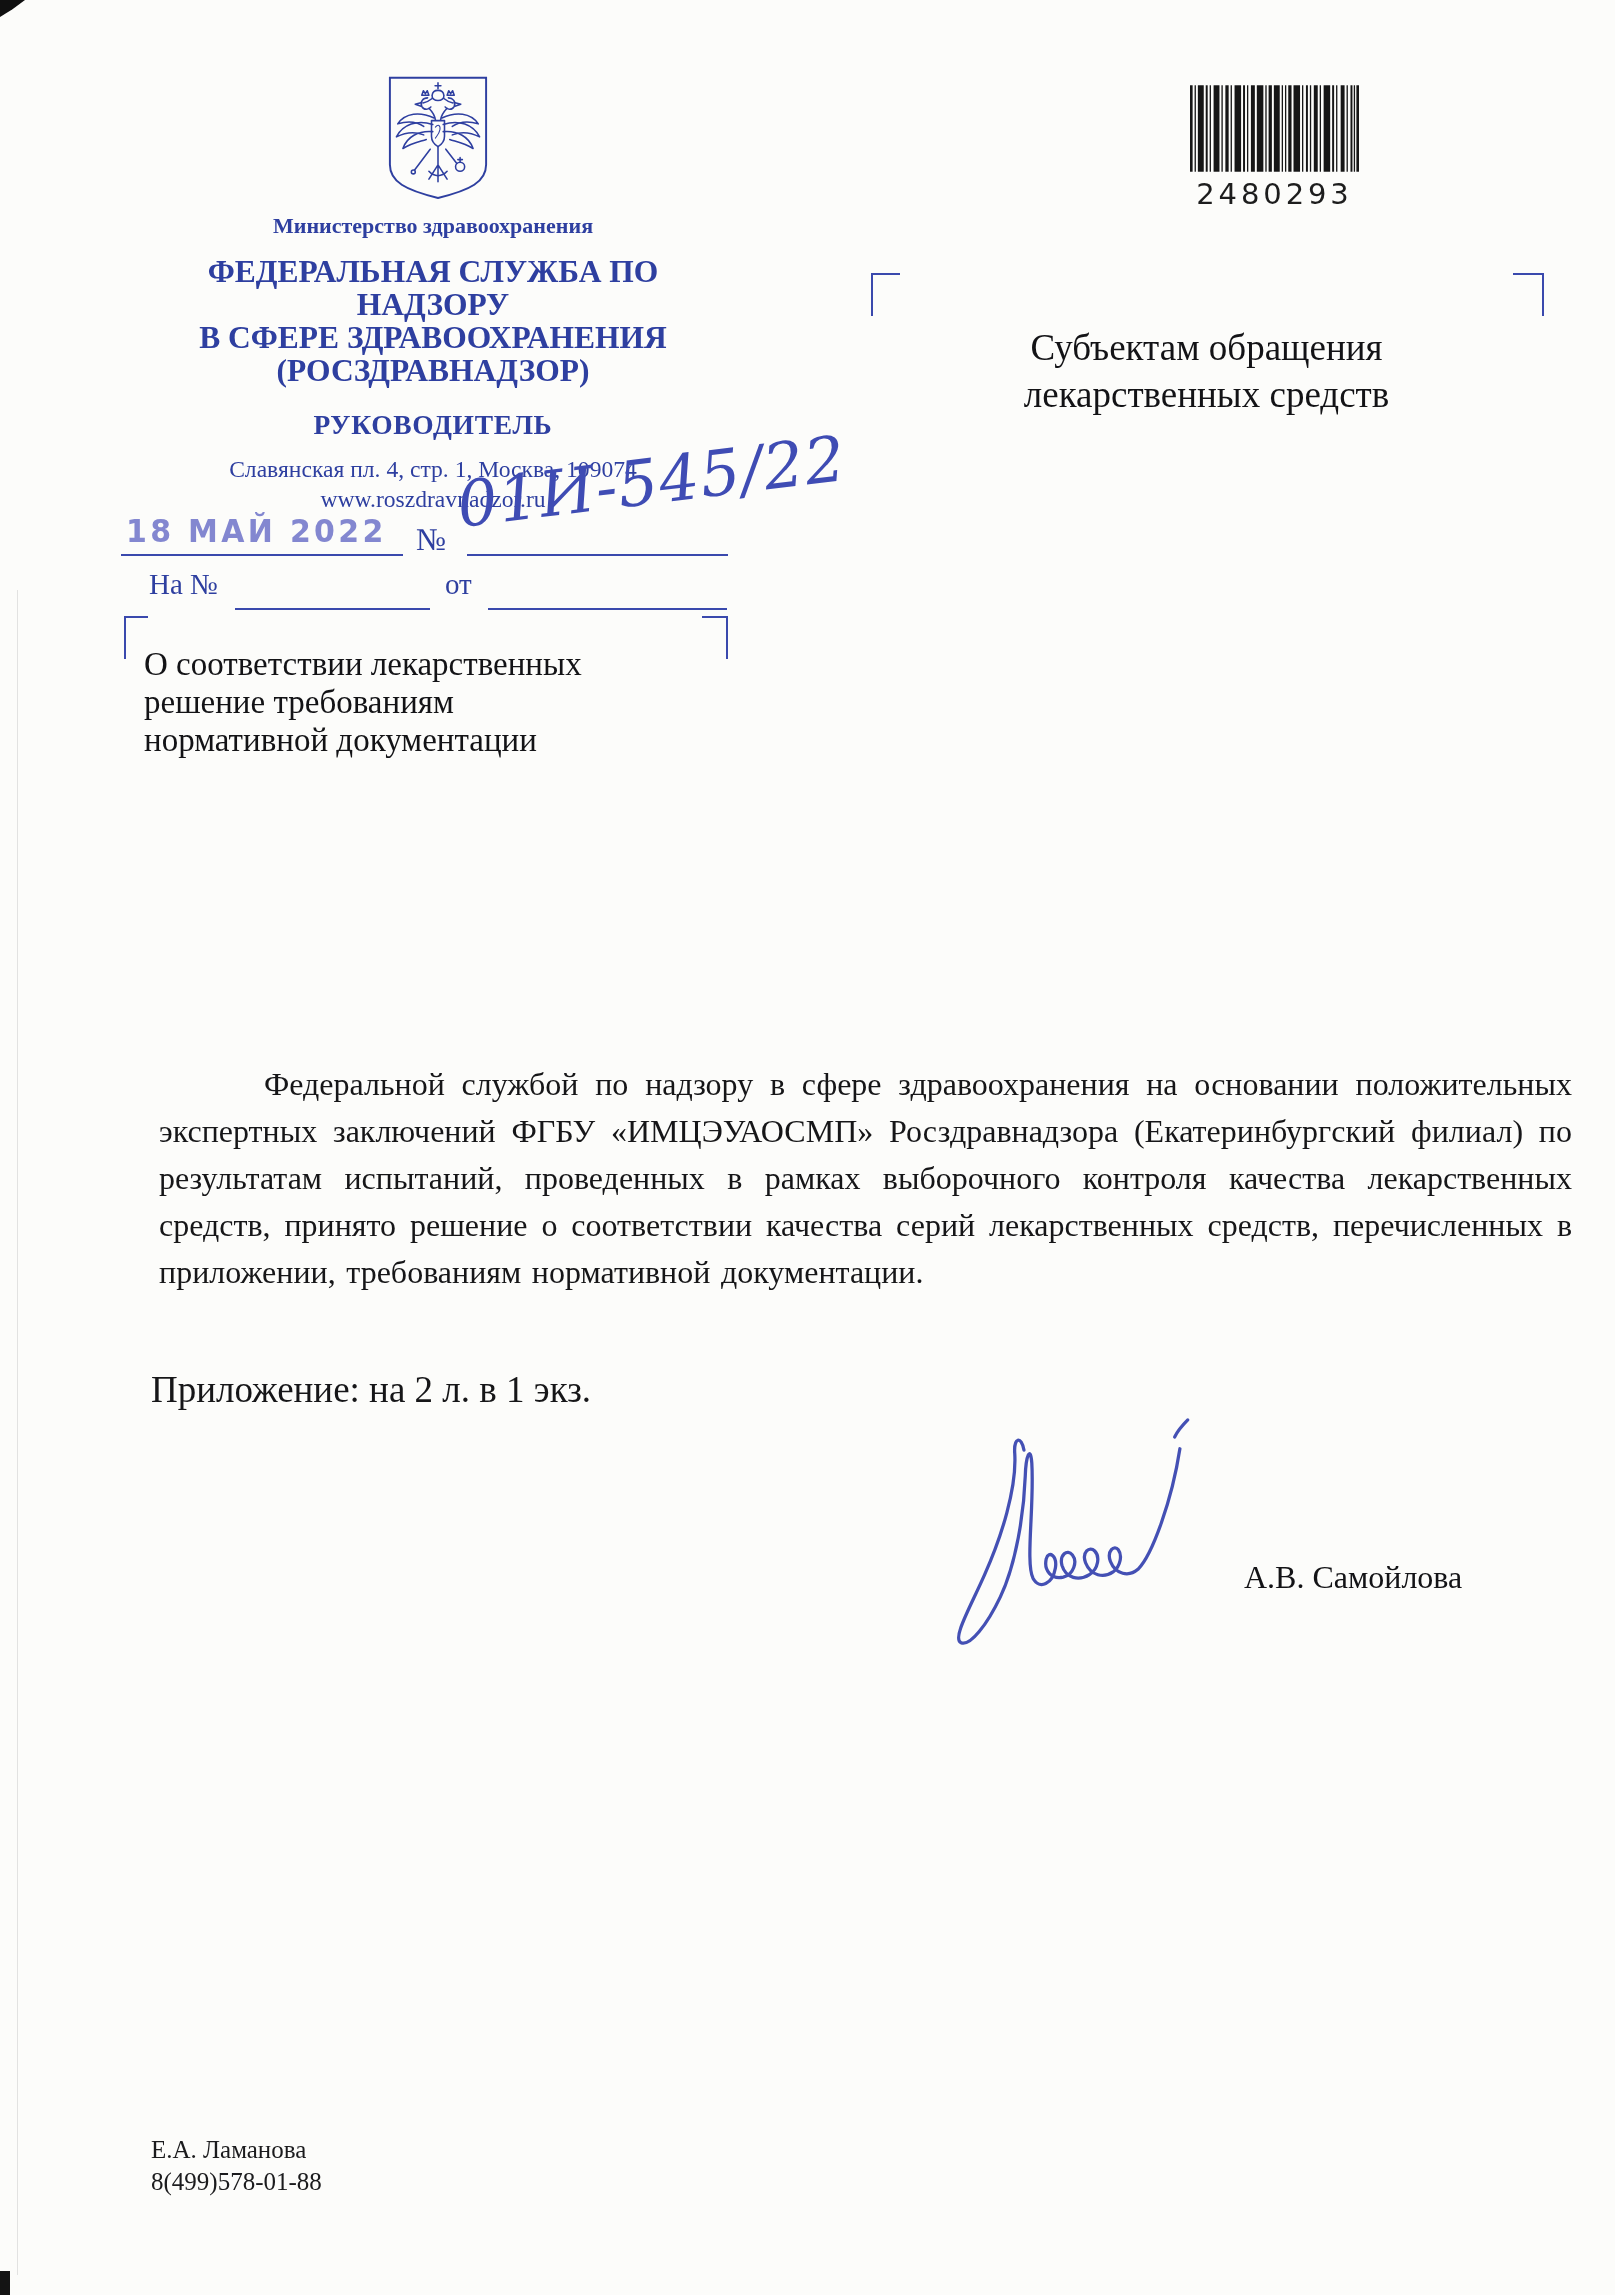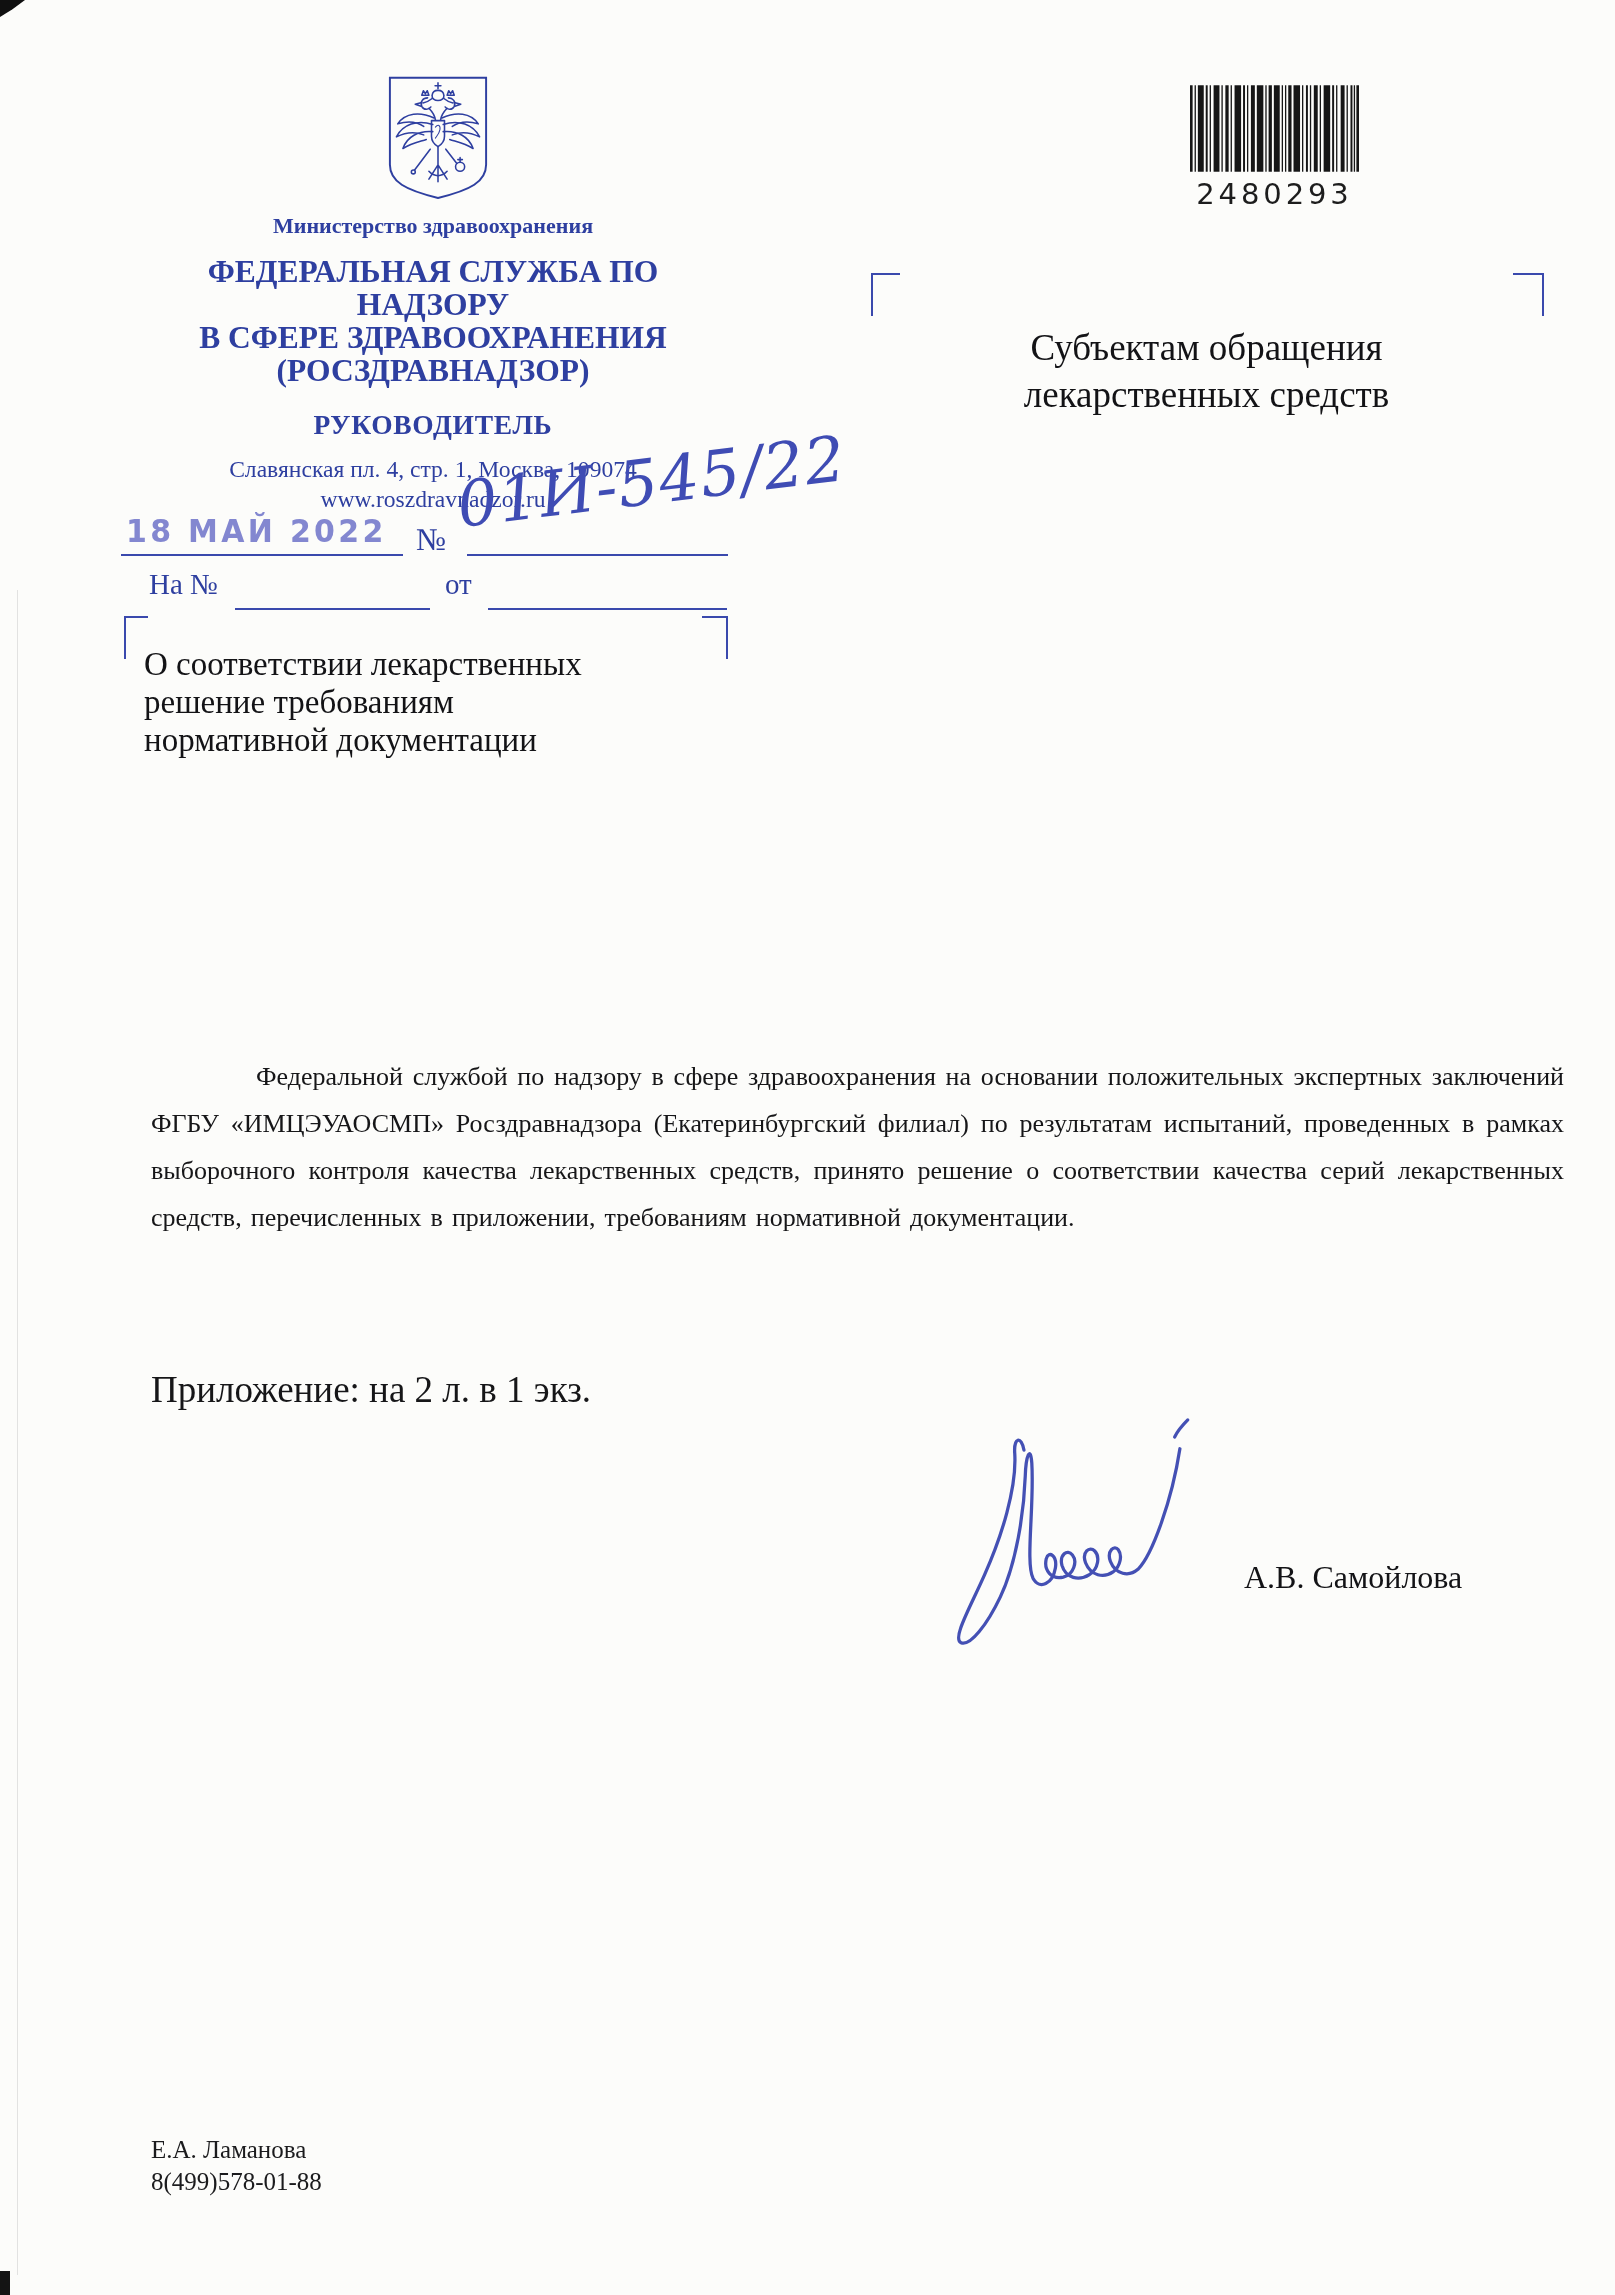--- a/index.html
+++ b/index.html
@@ -49,22 +49,22 @@
   .c-rcpt-r{left:1513px;top:273px;} .c-rcpt-r .v{left:29px;} .c-rcpt-r .h{left:0;width:29px;}
   
   .subject{position:absolute;left:144px;top:633px;font-size:33px;line-height:38px;color:#131316;margin-top:12px;}
   .recipient{position:absolute;left:872px;top:324px;width:669px;text-align:center;
     font-size:37px;line-height:47px;color:#131316;}
   
   .barcode-wrap{position:absolute;left:1176px;top:77px;width:197px;height:138px;background:#fcfcfa;text-align:center;}
   .barcode-wrap svg{display:block;margin:7.9px auto 0;}
   .barcode-number{font-family:"DejaVu Sans",sans-serif;font-size:29px;letter-spacing:3.9px;color:#1d1d1d;margin-top:5px;}
   
-  .body-par{position:absolute;left:151px;top:1053px;width:1413px;font-size:26px;line-height:47px;
-    text-align:justify;text-indent:105px;word-spacing:2.6px;color:#161618;margin:0;}
+  .body-par{position:absolute;left:151px;top:1053px;width:1413px;font-size:32px;line-height:47px;
+    text-align:justify;text-indent:105px;word-spacing:2.6px;color:#161618;margin:8px;}
   .attachment{position:absolute;left:151px;top:1368px;font-size:37px;color:#161618;}
   
   .sign-svg{position:absolute;left:944px;top:1408px;width:249px;height:244px;}
   .sign-name{position:absolute;left:1244px;top:1559px;font-size:32px;color:#131316;white-space:nowrap;}
   
   .footer{position:absolute;left:151px;top:2134px;font-size:25px;line-height:32px;color:#1b1b1d;}
 </style>
 </head>
 <body>
 

